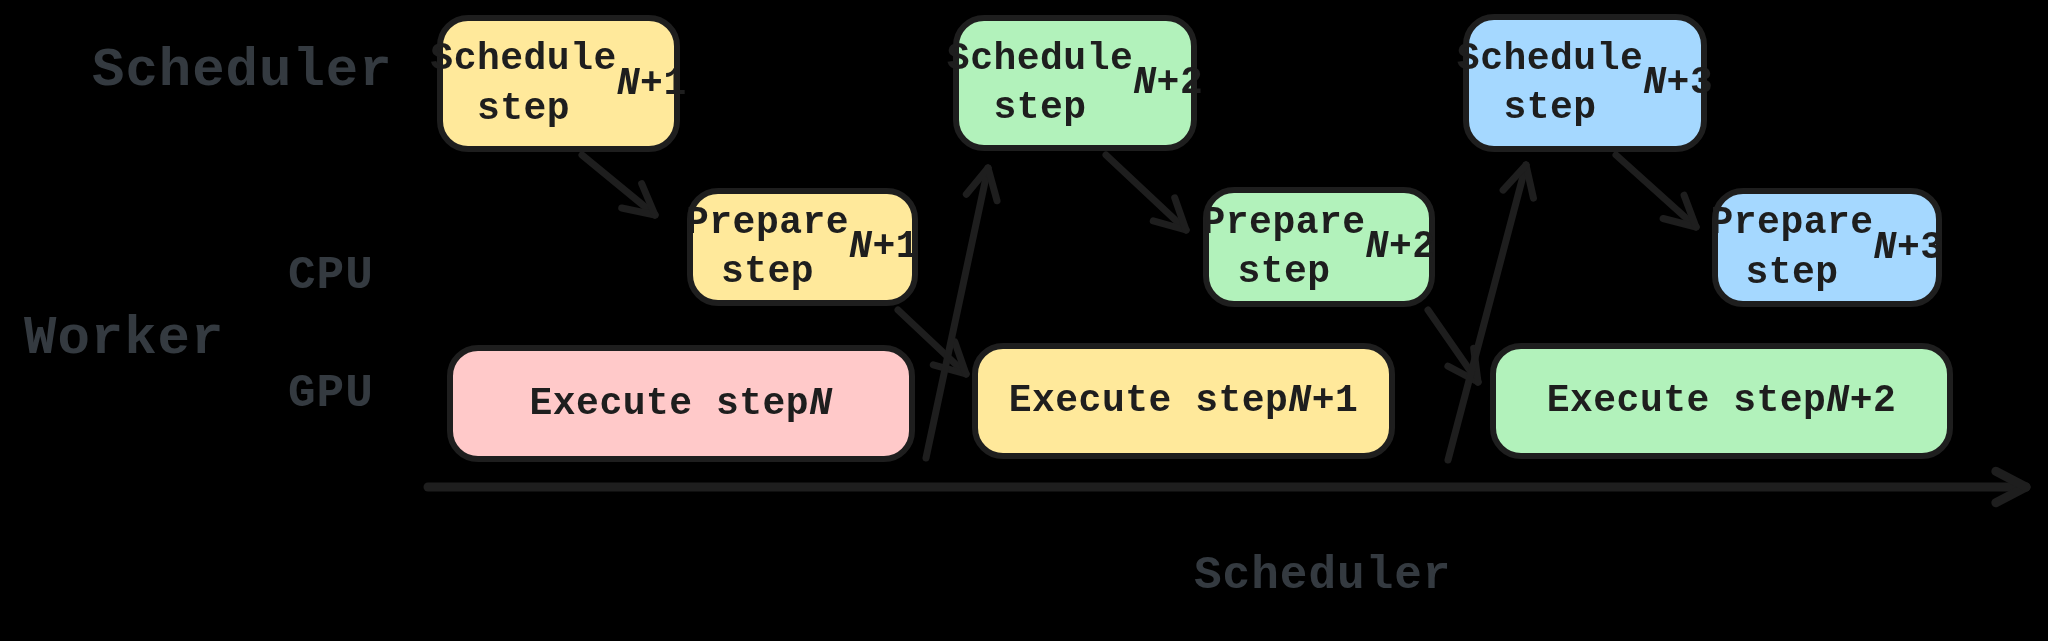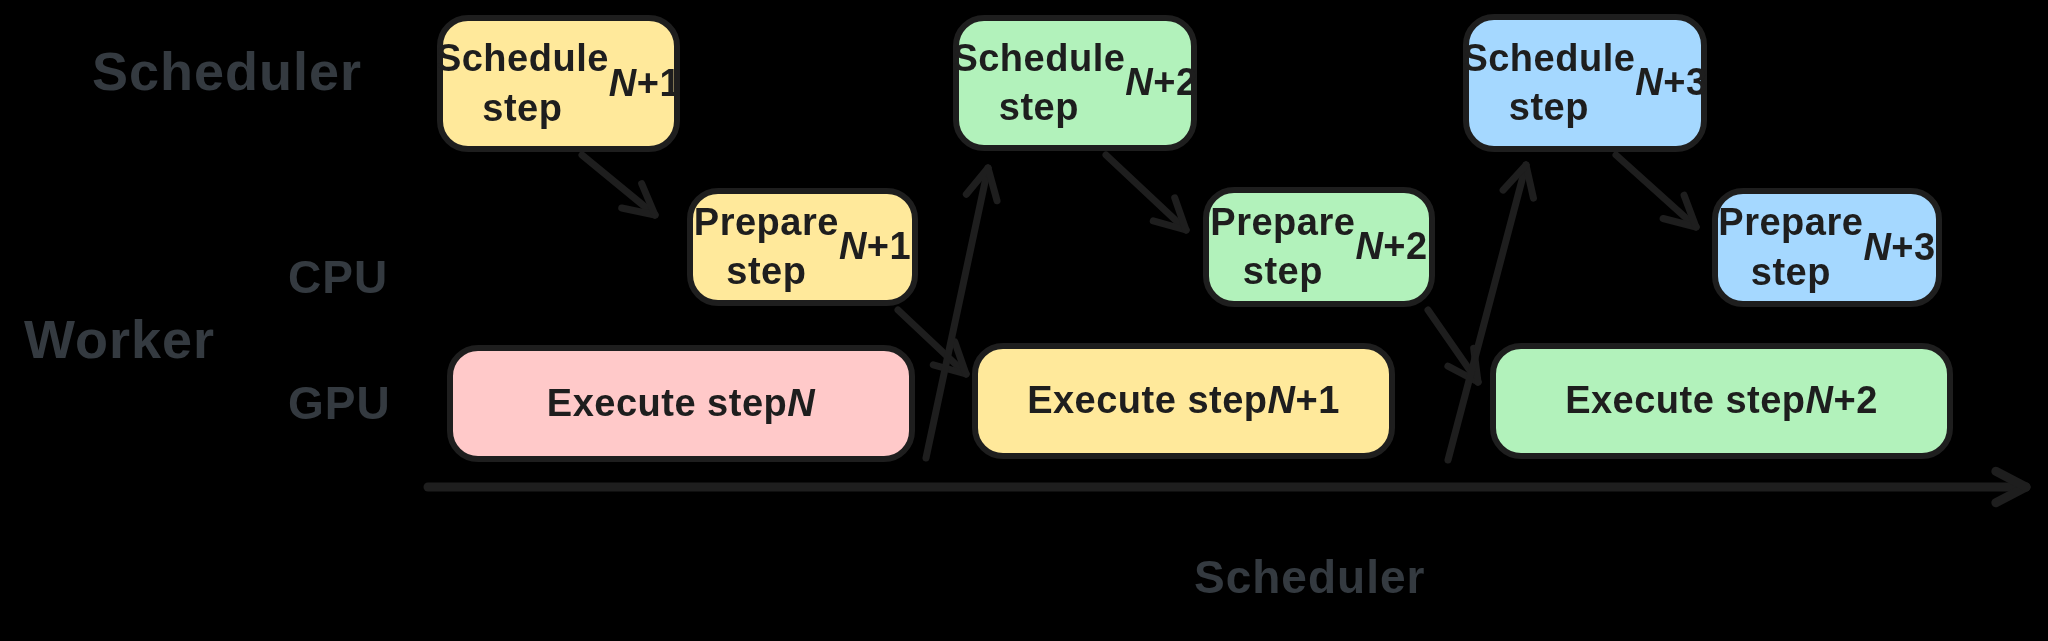--- a/index.html
+++ b/index.html
@@ -1,19 +1,19 @@
 <!DOCTYPE html>
 <html><head>
 <meta charset="utf-8">
 <style>
   html,body{margin:0;padding:0;background:#000;}
   #stage{
     position:relative;width:2048px;height:641px;overflow:hidden;
     background:var(--bg,#000);
-    font-family:Liberation Sans, sans-serif;
+    font-family:Liberation Mono, monospace;
   }
   .rowlabel{
     position:absolute;color:var(--ink-gray,#343a40);font-weight:bold;
     letter-spacing:1px;white-space:nowrap;
   }
   .rowlabel.big{font-size:54px;}
   .rowlabel.small{font-size:46px;}
   .node{
     position:absolute;display:flex;align-items:center;justify-content:center;
     border:6px solid var(--ink,#1e1e1e);border-radius:31px;
@@ -35,21 +35,21 @@
   #box-prepare-n2{left:1203px;top:187px;width:232px;height:120px;}
   #box-prepare-n3{left:1712px;top:188px;width:230px;height:119px;}
   
   #box-execute-n{left:447px;top:345px;width:468px;height:117px;}
   #box-execute-n1{left:972px;top:343px;width:423px;height:116px;}
   #box-execute-n2{left:1490px;top:343px;width:463px;height:116px;text-align:right;}
   
   #label-scheduler{left:92px;top:40px;}
   #label-worker{left:24px;top:308px;}
   #label-cpu{left:288px;top:250px;}
-  #label-gpu{left:288px;top:376px;}
+  #label-gpu{left:288px;top:368px;}
   #label-timeline{left:1194px;top:550px;font-size:46px;}
   #arrow-layer{position:absolute;left:0;top:0;width:2048px;height:641px;}
 </style>
 </head>
 <body style="background: rgb(0, 0, 0);">
 
 <div id="stage" style="--bg: #000000; --ink: #1e1e1e; --ink-gray: #343a40; --yellow: #ffe99b; --green: #b2f2bb; --blue: #a5d8ff; --pink: #ffc9c9;">
 
   <svg id="arrow-layer" viewBox="0 0 2048 641" xmlns="http://www.w3.org/2000/svg">
       <g>

